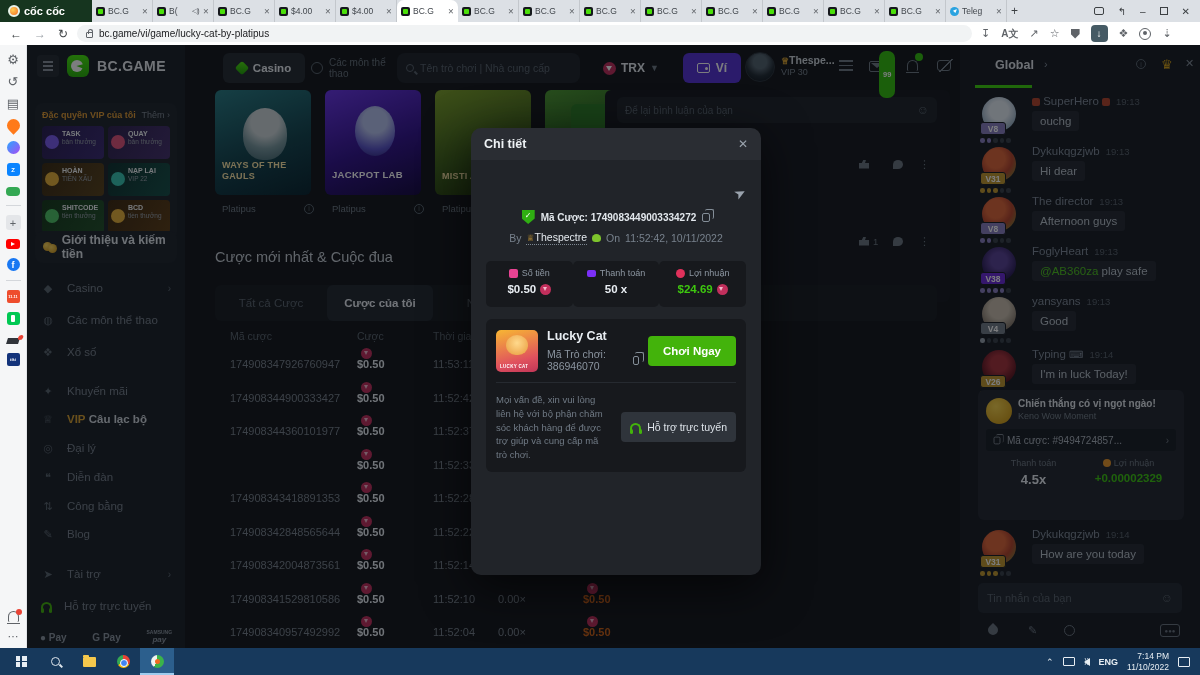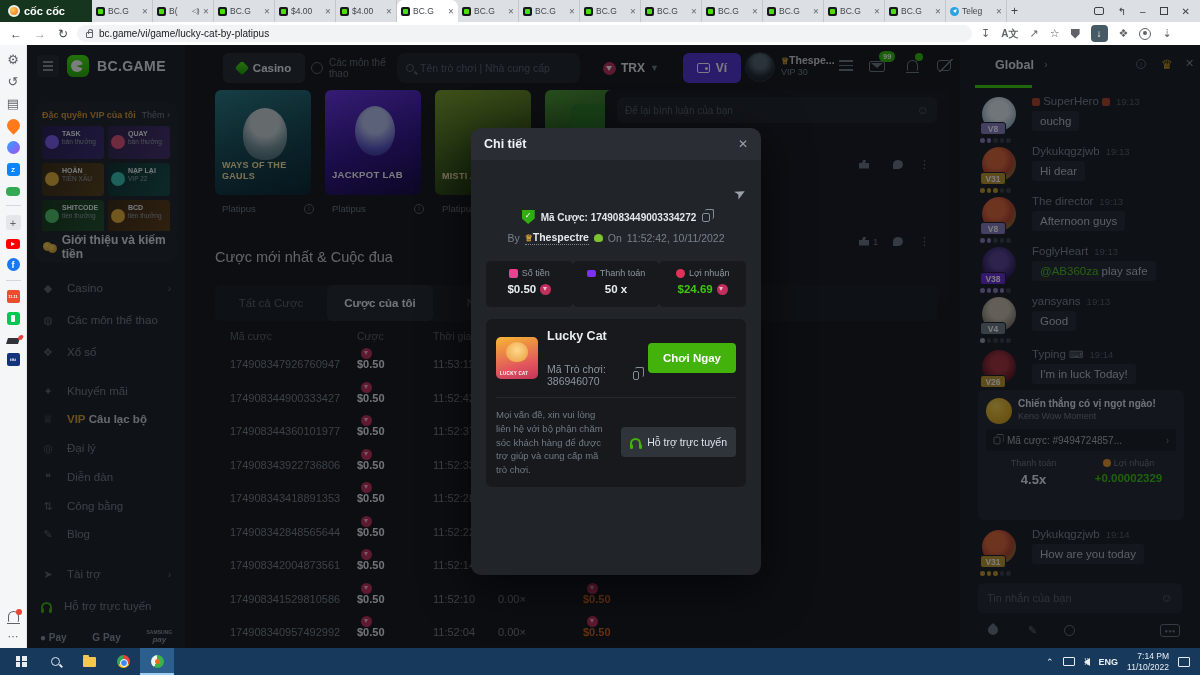--- a/index.html
+++ b/index.html
@@ -111,21 +111,21 @@
   .walletic::after{content:"";position:absolute;right:1px;top:2.5px;width:3px;height:3px;background:#fff;border-radius:50%}
   .avatar{position:absolute;left:560px;top:7px;width:30px;height:30px;border-radius:50%;background:radial-gradient(circle at 50% 32%,#55646f 28%,#222c34 60%,#0d1217);border:1px solid #2c343c}
   .usercol{position:absolute;left:596px;top:9px;line-height:1.25}
   .uname{font-size:10.5px;font-weight:bold;color:#cfd6dc}
   .crown{color:#d9a231;font-size:9px}
   .ulevel{font-size:9px;color:#78828d}
   .hmenu{position:absolute;left:654px;top:15px;width:14px}
   .hmenu i{display:block;width:14px;height:1.6px;background:#717c87;margin-bottom:3px}
   .mail{position:absolute;left:684px;top:16px;width:16px;height:11px;border:1.5px solid #717c87;border-radius:2px}
   .mail::after{content:"";position:absolute;left:1px;top:1px;width:11px;height:5px;border-left:6px solid transparent;border-right:6px solid transparent;border-top:5px solid #717c87;width:0}
-  .badge99{position:absolute;left:694px;top:6px;background:#35c00d;color:#fff;font-size:7.5px;font-weight:bold;border-radius:7px;padding:1px 4px;z-index:2}
+  .badge99{position:absolute;left:694px;top:6px;background:#35c00d;color:#fff;font-size:7.5px;font-weight:bold;border-radius:7px;padding:19px 4px;z-index:2}
   .bellic{position:absolute;left:722px;top:15px;width:11px;height:11px;border:1.5px solid #717c87;border-radius:6px 6px 2px 2px;border-bottom:none}
   .bellic::before{content:"";position:absolute;left:-2.5px;bottom:-2px;width:13px;height:1.5px;background:#717c87}
   .giftdot{position:absolute;left:730px;top:8px;width:8px;height:8px;border-radius:50%;background:#35c00d;z-index:2}
   .chatbub{position:absolute;left:752px;top:15px;width:14px;height:11px;border:1.5px solid #717c87;border-radius:3px}
   .chatbub::after{content:"";position:absolute;left:1px;top:-2px;width:14px;height:13px;background:linear-gradient(135deg,transparent 46%,#717c87 46%,#717c87 54%,transparent 54%)}
   
   .gcard{position:absolute;top:45px;width:96px;height:105px;border-radius:6px;overflow:hidden}
   .gtitle{position:absolute;left:7px;bottom:14px;font-weight:bold;color:#ffe9a8;font-size:9px;line-height:1.15;letter-spacing:.3px}
   .g1{left:30px;background:linear-gradient(160deg,#2a7d85 0%,#14454f 55%,#0a2530 100%)}
   .g1::before{content:"";position:absolute;left:28px;top:18px;width:44px;height:52px;border-radius:50% 50% 45% 45%;background:radial-gradient(circle at 50% 28%,#cfd8da 32%,#7b9aa0 60%,#3d626b)}
@@ -228,38 +228,38 @@
   .mclose{color:#9aa3ad;font-size:12px}
   .mbody{height:415px;background:#212429;padding:10px 15px;position:relative}
   .msharerow{text-align:right;margin-top:14px;height:18px}
   .msharic{display:inline-block;color:#9aa3ad;font-size:14px;transform:rotate(-28deg)}
   .betrow{display:flex;align-items:center;justify-content:center;gap:6px;margin-top:8px}
   .shieldok{width:13px;height:14px;background:#2fae12;clip-path:polygon(0 0,100% 0,100% 60%,50% 100%,0 60%);color:#fff;font-size:8px;text-align:center;line-height:12px}
   .betid{font-size:10px;font-weight:bold;color:#e2e7ec}
   .copy{display:inline-block;width:8px;height:9px;border:1.4px solid #848e98;border-radius:2px;position:relative}
   .copy::before{content:"";position:absolute;left:1.5px;top:-4.5px;width:8px;height:9px;border:1.4px solid #848e98;border-radius:2px;border-bottom:none;border-left:none}
   .byrow{display:flex;align-items:center;justify-content:center;gap:5px;margin-top:7px;font-size:10.5px;color:#77818c}
-  .author{font-weight:bold;color:#e4e9ee;border-bottom:1px dotted #7d8791;padding-bottom:1px}
+  .author{font-weight:normal;color:#e4e9ee;border-bottom:1px dotted #7d8791;padding-bottom:1px}
   .frog{display:inline-block;width:9px;height:8px;border-radius:50% 50% 40% 40%;background:#7ec42c;position:relative}
   .statrow{display:flex;gap:0;margin-top:16px}
   .statbox{flex:1;height:46px;background:#17191d;border-radius:5px;text-align:center;padding-top:7px}
   .slabel{font-size:9px;color:#8d97a2;display:flex;align-items:center;justify-content:center;gap:4px}
   .sico{display:inline-block;width:9px;height:9px;border-radius:2px}
   .sico.pink{background:#e84393}
   .sico.purple{background:#7b2ff7;height:7px;margin-top:1px}
   .sico.red{background:#e0315b;border-radius:50%}
   .sval{font-size:11.5px;font-weight:bold;color:#e8edf2;margin-top:5px}
   .sval.green{color:#3ec70f}
   .gamecard{margin-top:12px;background:#17191d;border-radius:6px;padding:10px}
   .gamerow{display:flex;align-items:center;gap:9px}
   .gthumb{width:42px;height:42px;border-radius:5px;background:linear-gradient(165deg,#f7b733,#e0515e 70%,#c13657);position:relative;flex:none}
   .gthumb::before{content:"";position:absolute;left:10px;top:5px;width:22px;height:20px;border-radius:50% 50% 45% 45%;background:radial-gradient(circle at 50% 40%,#ffd98c,#e89b3c)}
   .gthumb::after{content:"LUCKY CAT";position:absolute;left:4px;bottom:3px;font-size:4.5px;font-weight:bold;color:#fff;letter-spacing:.3px}
   .gname{font-size:12.5px;font-weight:bold;color:#e8edf2}
-  .gid{font-size:10.5px;color:#8b95a0;margin-top:20px;display:flex;align-items:center;gap:4px}
+  .gid{font-size:10.5px;color:#8b95a0;margin-top:5px;display:flex;align-items:center;gap:4px}
   .playbtn{margin-left:auto;width:88px;height:30px;background:#43b30b;border-radius:4px;color:#fff;font-size:11.5px;font-weight:bold;display:flex;align-items:center;justify-content:center;flex:none}
   .notewrap{border-top:1px solid #262a30;margin-top:10px;padding-top:10px;display:flex;align-items:center;gap:10px}
   .notetext{width:152px;font-size:9.5px;color:#707a85;line-height:1.45}
   .supportbtn{height:30px;background:#2f343b;border-radius:4px;display:flex;align-items:center;gap:6px;padding:0 9px;font-size:10.5px;color:#dde3e9;flex:none}
   
   .taskbar{height:27px;background:#17395c;display:flex;align-items:center;padding:0 4px;position:relative}
   .tbi{width:34px;height:27px;display:flex;align-items:center;justify-content:center}
   .tbi.activeapp{background:#2c5f8d;box-shadow:inset 0 -2px 0 #9ecbee}
   .winflag{width:11px;height:11px;display:grid;grid-template-columns:1fr 1fr;gap:1.2px}
   .winflag i{background:#e8eef3}
@@ -641,21 +641,20 @@
             </div>
           <div class="brow">
               <span class="c-id">174908344360101977</span>
               <span class="c-am">
                 <span>$0.50</span>
                 <span class="coin sm"></span>
               </span>
               <span class="c-tm">11:52:37</span>
             </div>
           <div class="brow">
-              <span class="c-id">174908343922736806</span>
               <span class="c-am">
                 <span>$0.50</span>
                 <span class="coin sm"></span>
               </span>
               <span class="c-tm">11:52:33</span>
             </div>
           <div class="brow">
               <span class="c-id">174908343418891353</span>
               <span class="c-am">
                 <span>$0.50</span>

